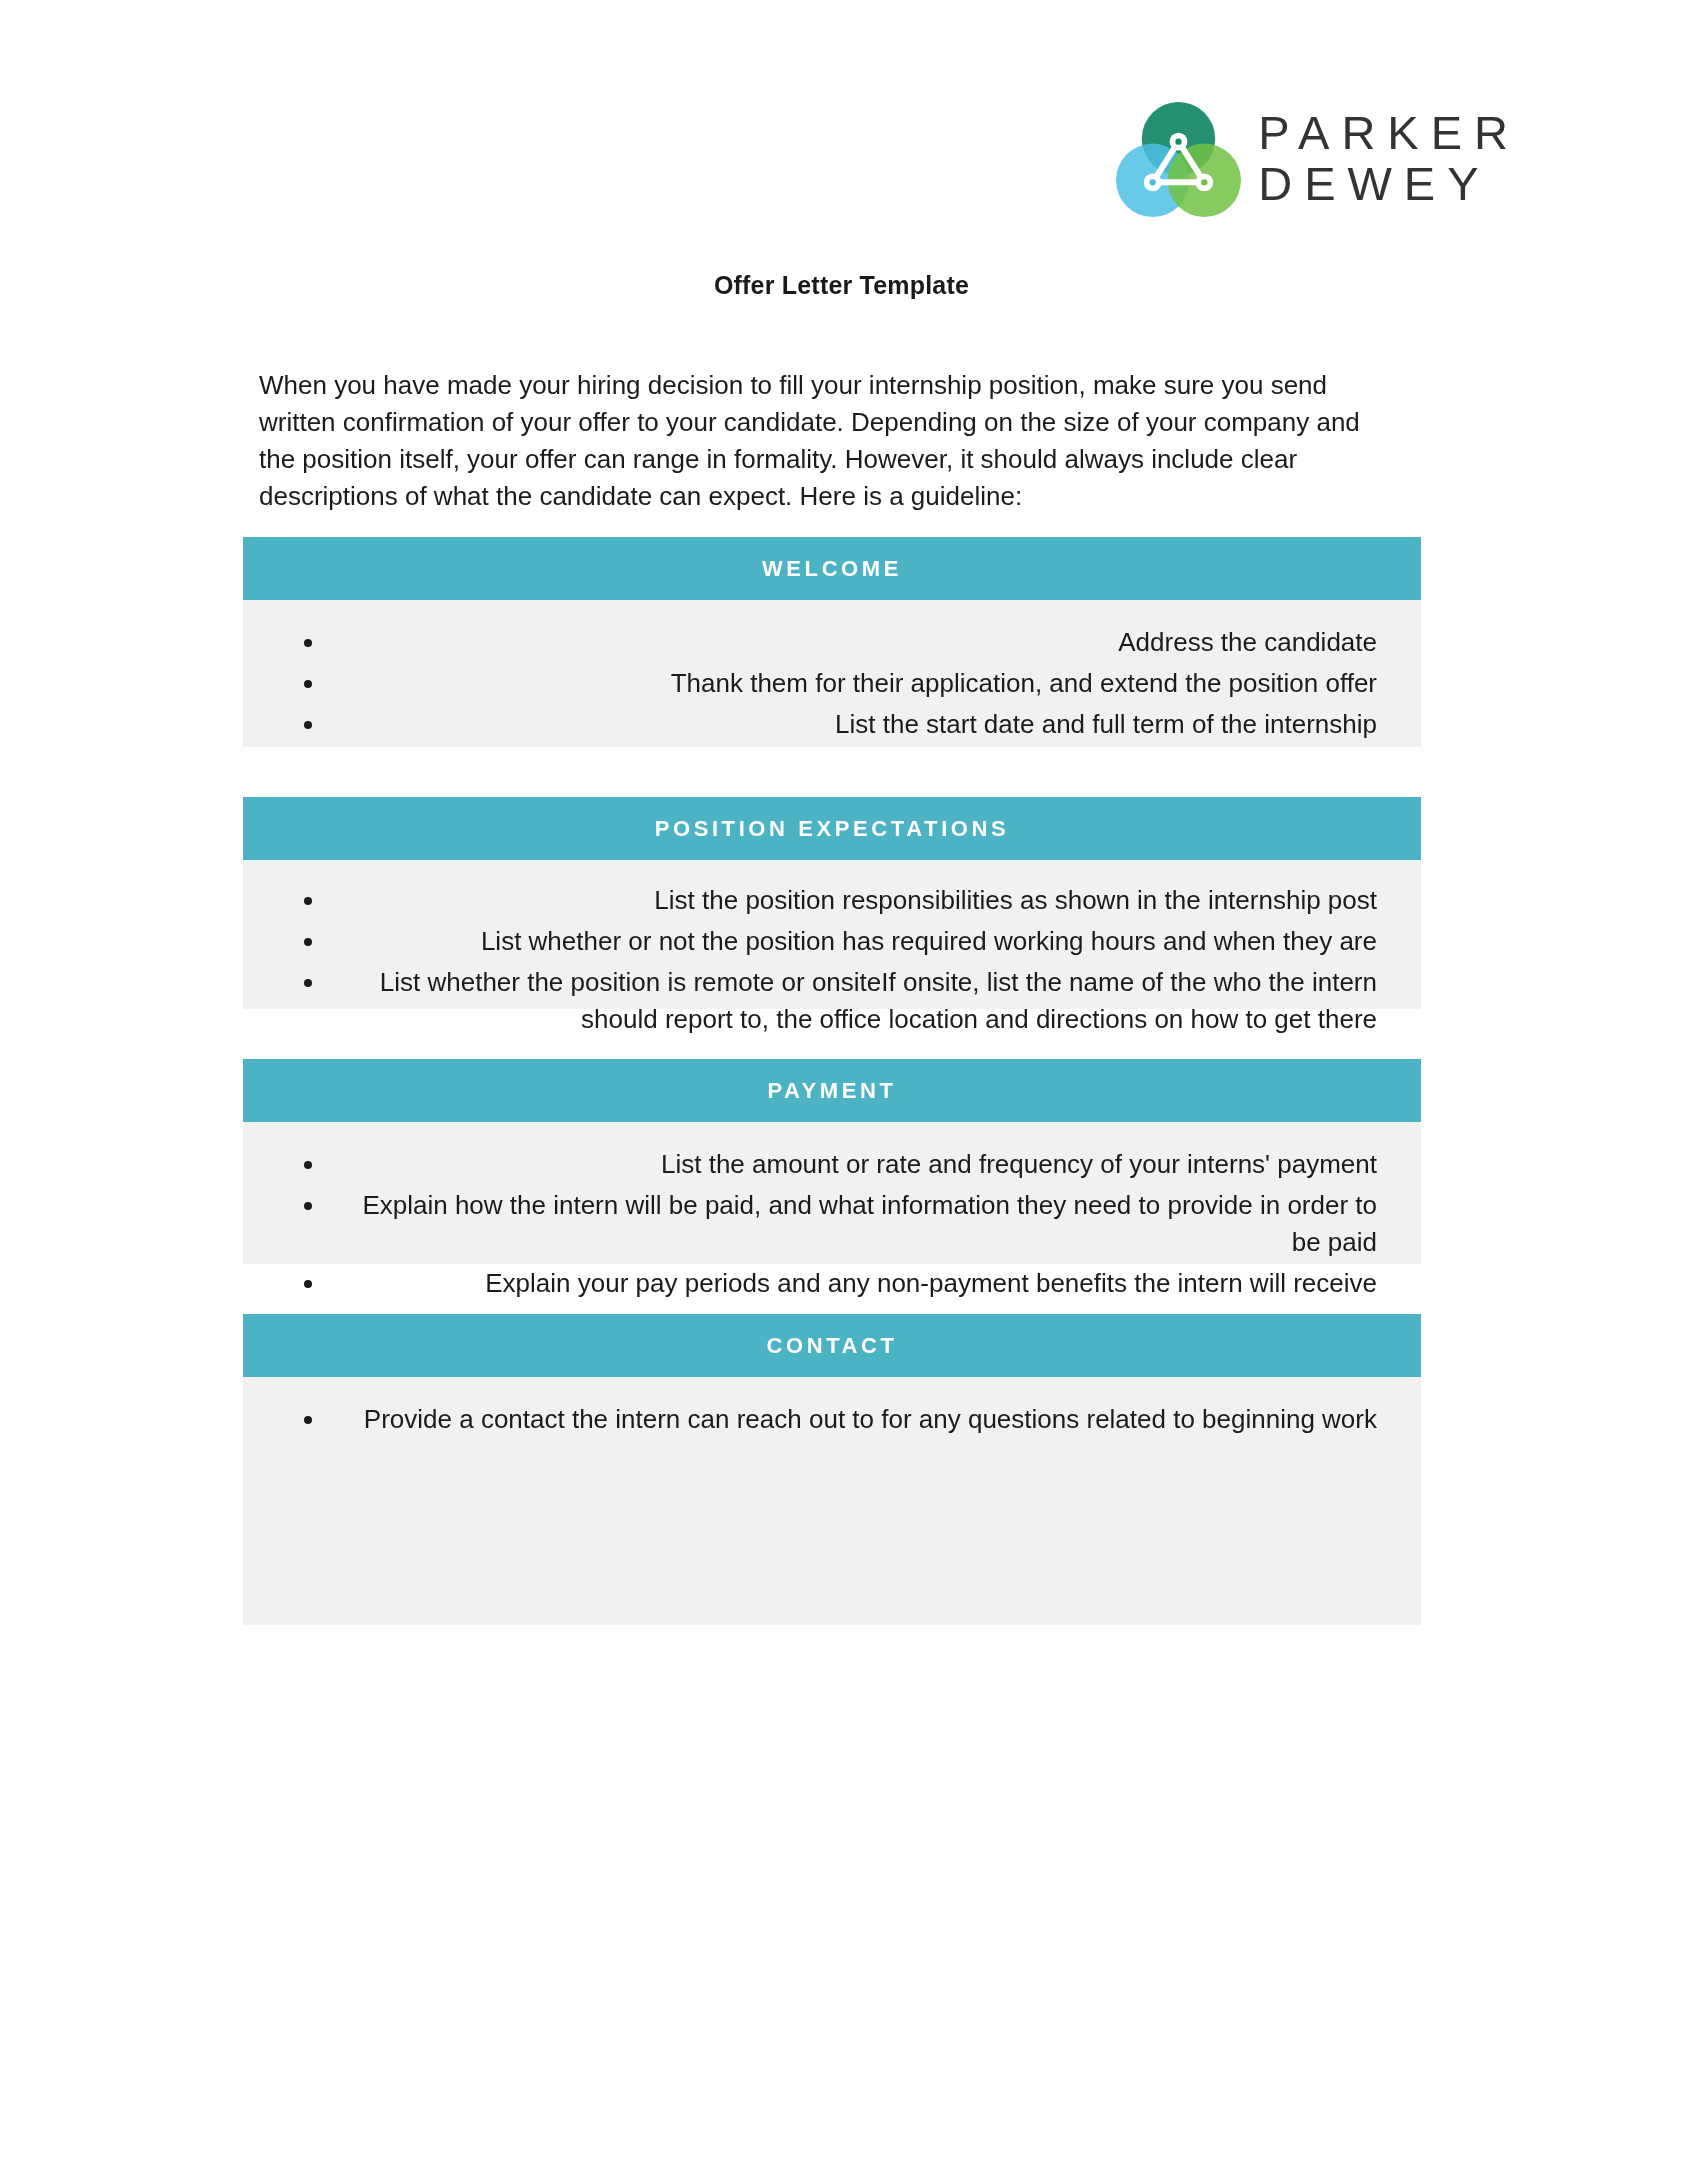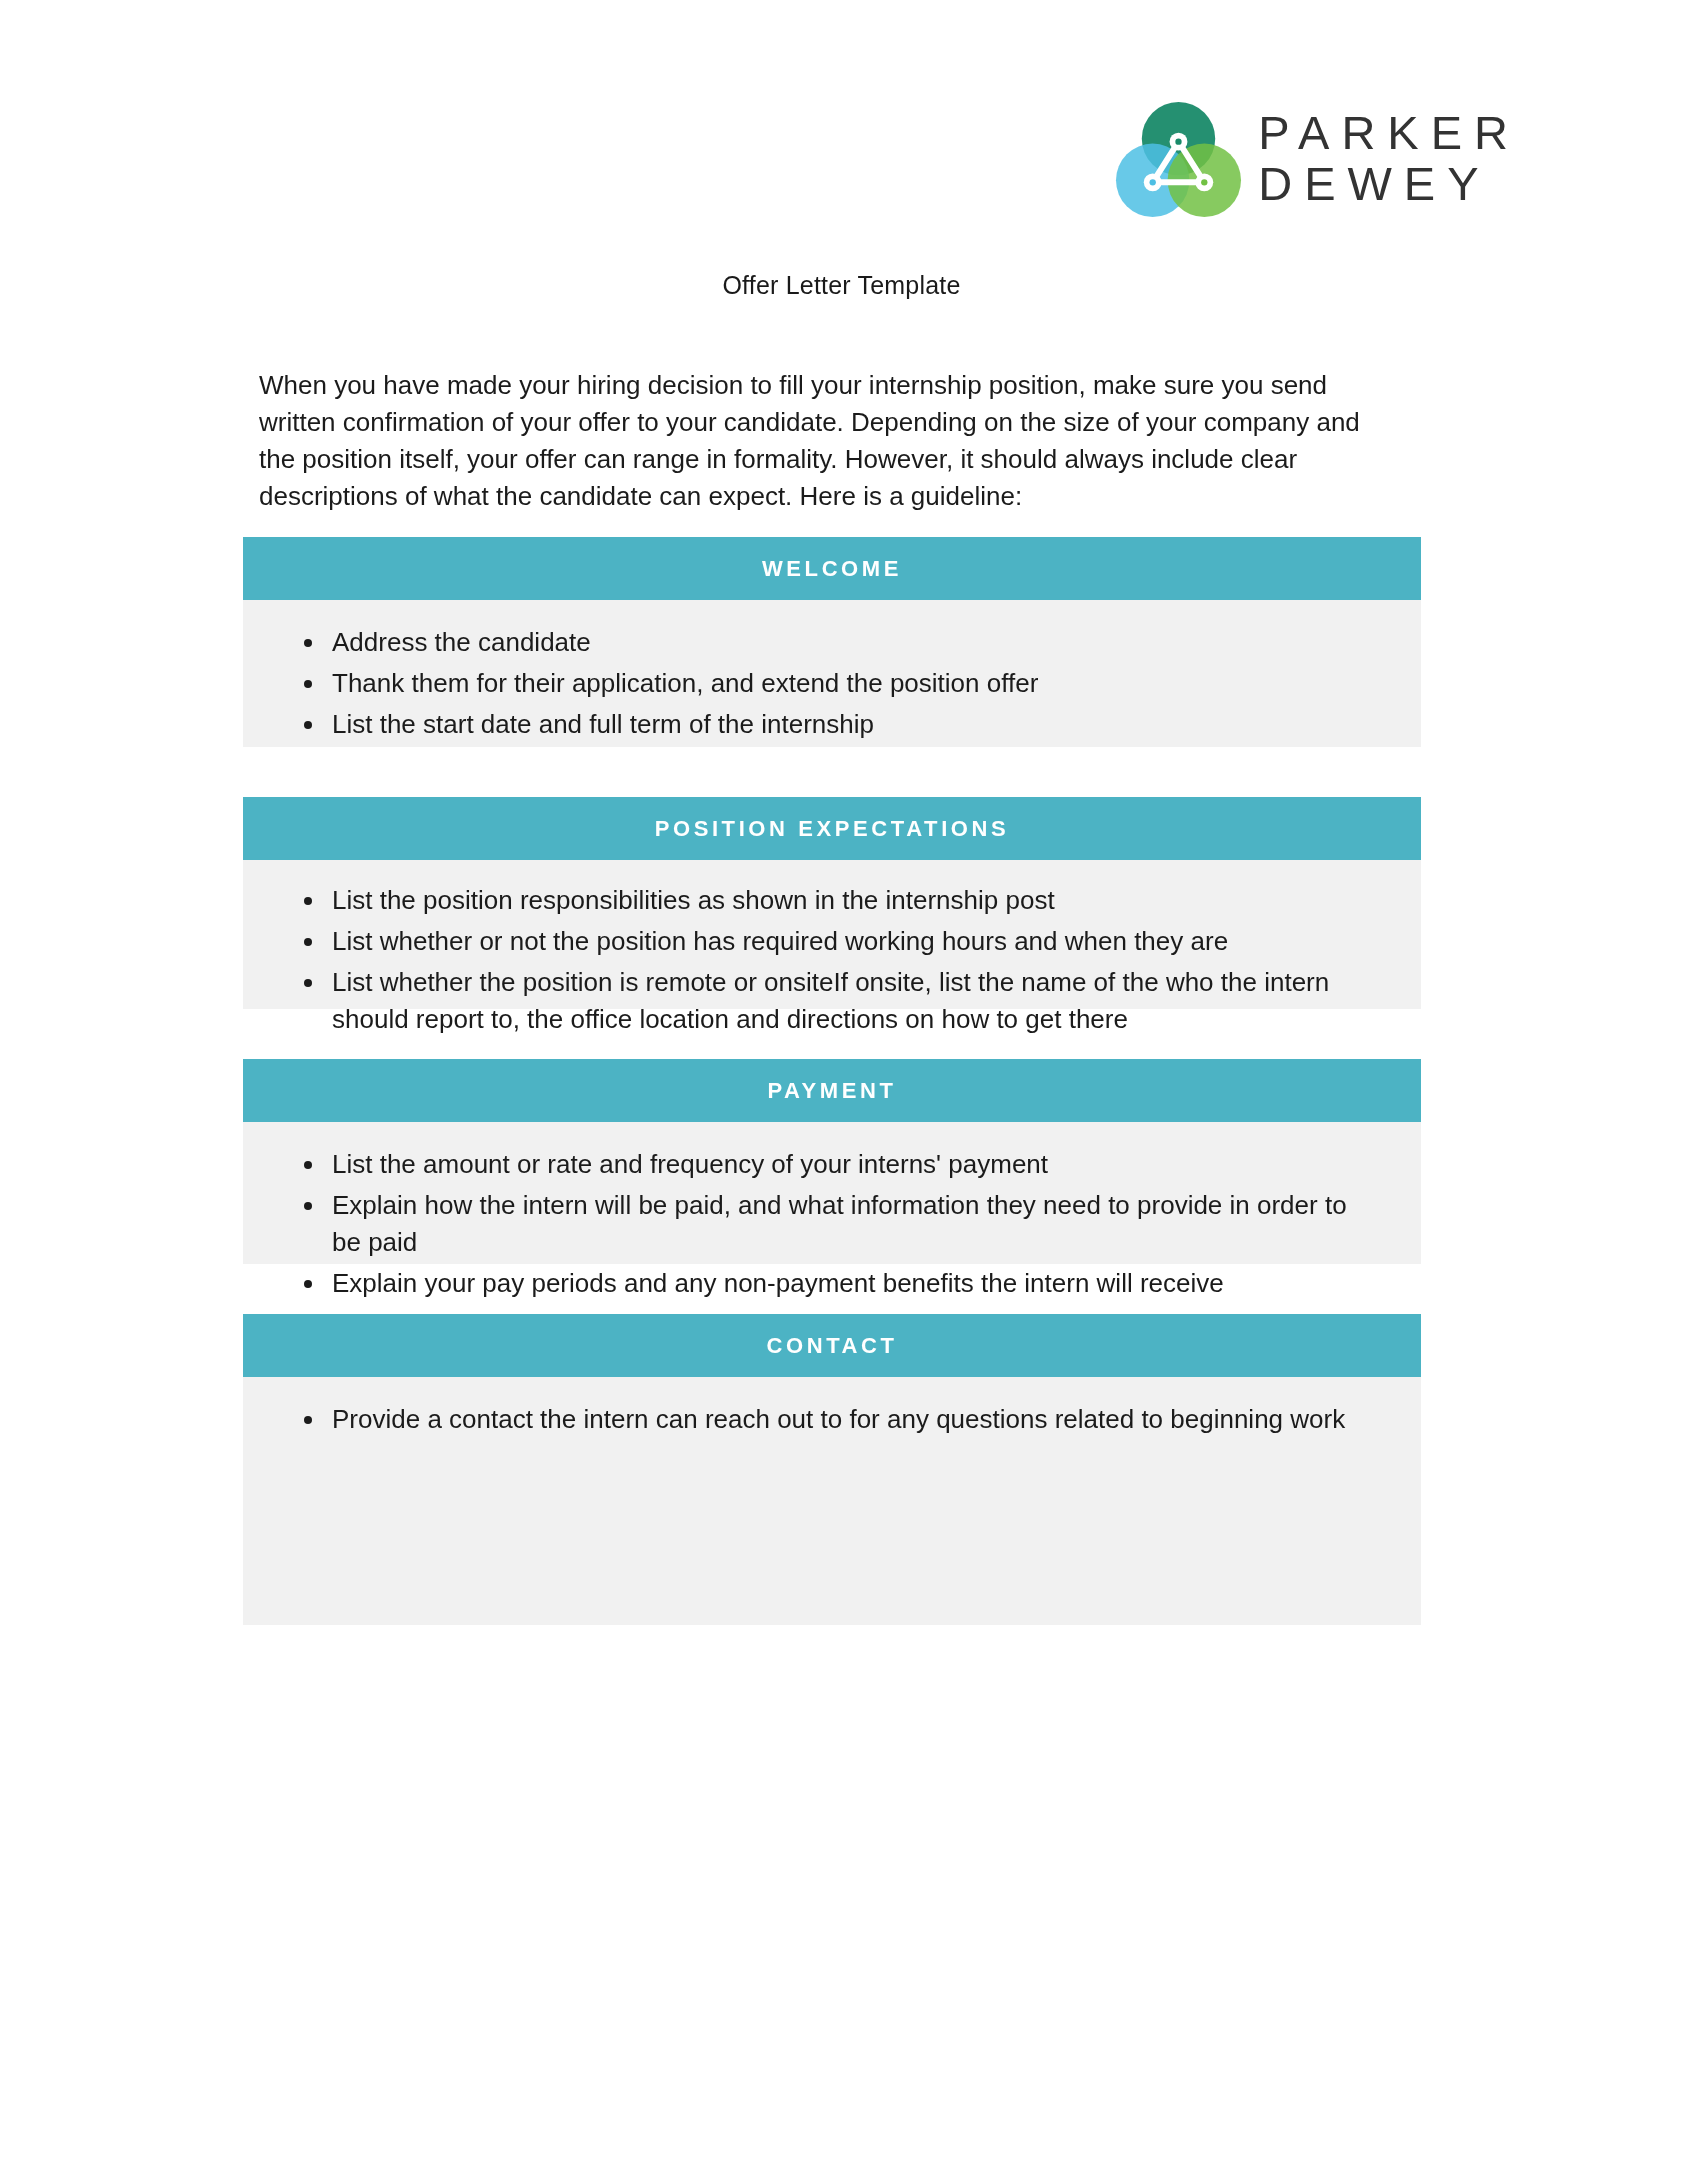--- a/index.html
+++ b/index.html
@@ -54,21 +54,21 @@
   }
 
   
   .doc-title {
     position: absolute;
     top: 271px;
     left: 0;
     width: 1683px;
     text-align: center;
     font-size: 25px;
-    font-weight: normal;
+    font-weight: bold;
     color: #1a1a1a;
     letter-spacing: 0.2px;
   }
 
   
   .intro {
     position: absolute;
     top: 341px;
     left: 259px;
     width: 1143px;
@@ -96,20 +96,21 @@
     font-weight: 700;
     display: flex;
     align-items: center;
     justify-content: center;
     box-sizing: border-box;
   }
   .section-body {
     background: #f1f1f1;
     box-sizing: border-box;
     padding: 26px 44px 26px 0;
+    text-align: right;
   }
   .section-body ul {
     margin: 0;
     padding: 0 0 0 61px;
     list-style: none;
   }
   .section-body li {
     position: relative;
     font-size: 26px;
     line-height: 1.42;

